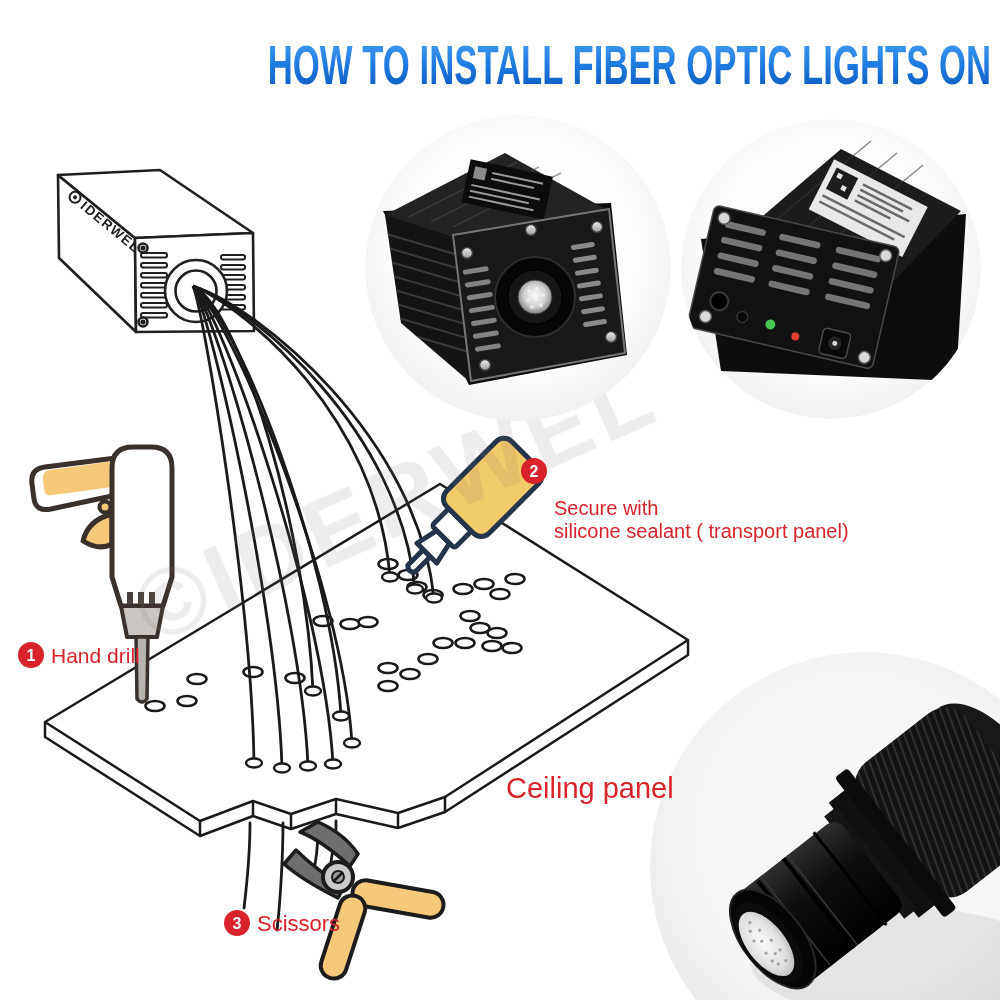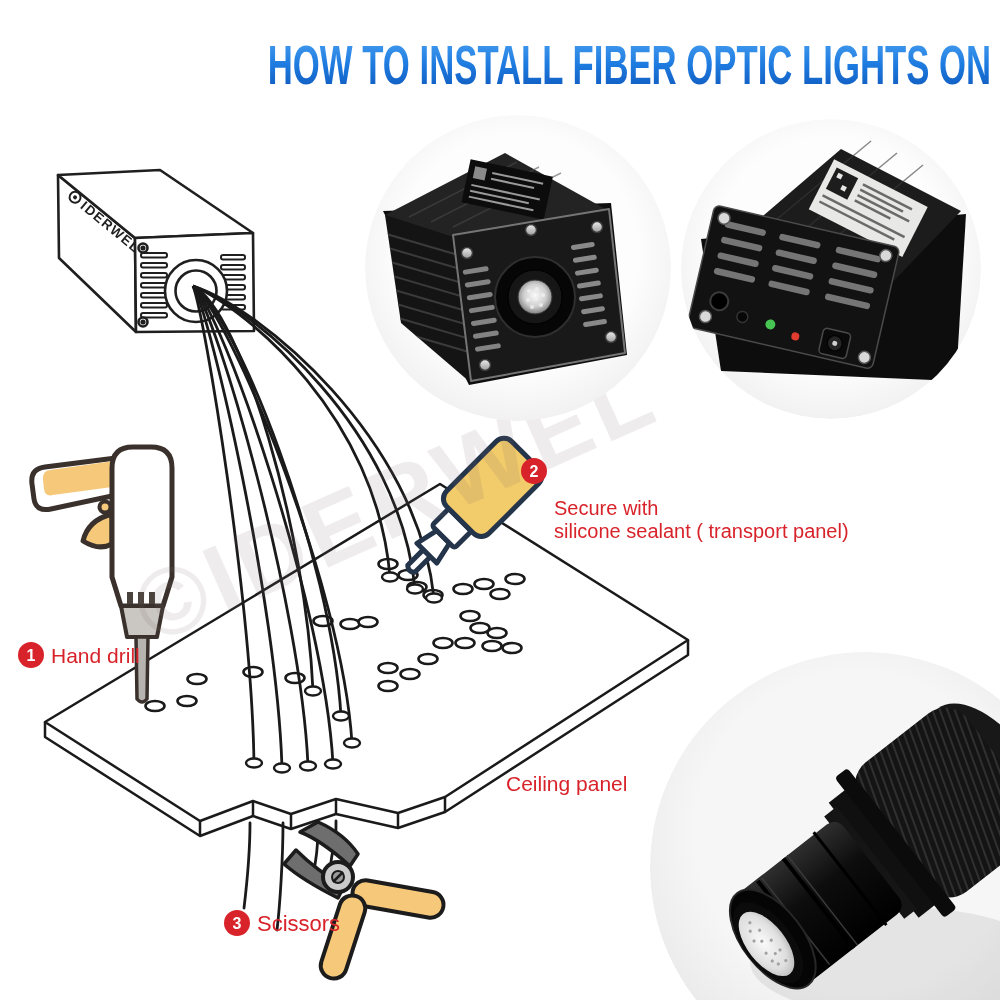--- a/index.html
+++ b/index.html
@@ -25,21 +25,21 @@
   #inset-connector{left:650px;top:652px;width:430px;height:430px;}
   
   .step-label{position:absolute;z-index:5;display:flex;align-items:flex-start;gap:7px;
               color:#d8232a;font-size:21px;line-height:23px;}
   .badge{flex:0 0 auto;width:26px;height:26px;border-radius:50%;background:#d8232a;color:#fff;
          font-size:16px;font-weight:bold;display:flex;align-items:center;justify-content:center;
          margin-top:-2px;}
   #step1{left:18px;top:644px;}
   #step2{left:521px;top:460px;font-size:20px;}
   #step3{left:224px;top:912px;font-size:22px;}
-  #ceiling-label{position:absolute;left:506px;top:772px;z-index:5;color:#d8232a;font-size:21px;}
+  #ceiling-label{position:absolute;left:506px;top:772px;z-index:5;color:#d8232a;font-size:29px;}
 </style>
 </head>
 <body>
 
 <div id="canvas">
 
   <svg id="lineart" width="1000" height="1000" viewBox="0 0 1000 1000">
 
     <g stroke="#1a1a1a" stroke-width="2.5" fill="none" stroke-linejoin="round">
       <path fill="#ffffff" d="M45,722 L440,484 L688,640 L445,797 L398,813 L336,799 L291,814 L253,801 L200,821 Z"></path>

